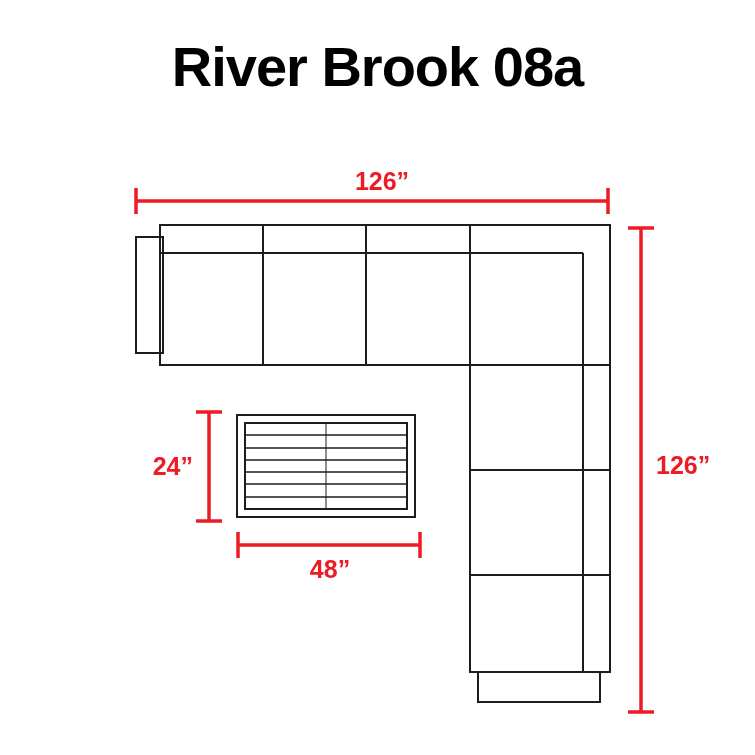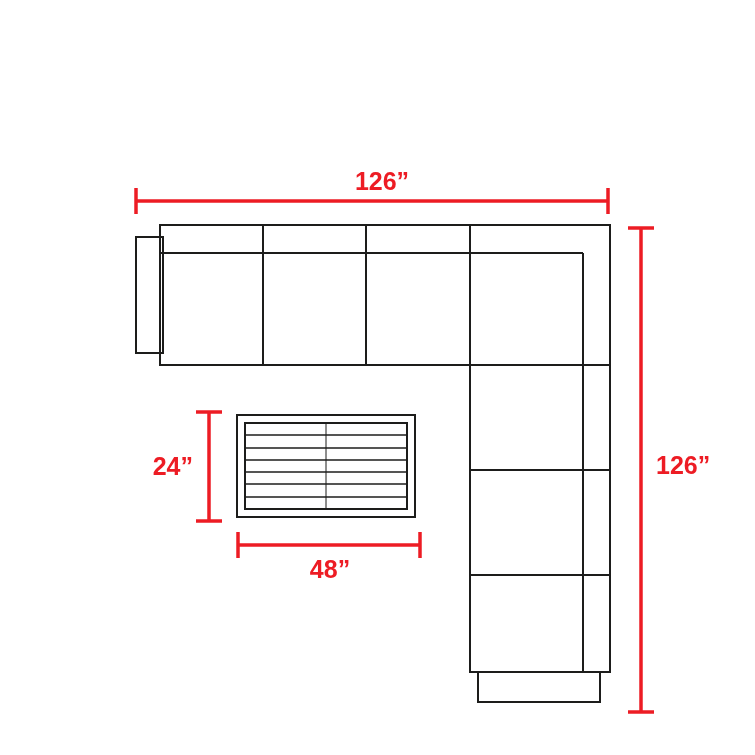--- a/index.html
+++ b/index.html
@@ -65,20 +65,21 @@
     font-family: "Liberation Sans", sans-serif;
     font-size: 25px;
     font-weight: 700;
   }
 </style>
 </head>
 <body>
 
 <div class="canvas">
 
+  <h1 class="product-title">River Brook 08a</h1>
 
   <svg class="diagram" width="755" height="755" viewBox="0 0 755 755">
 
     <g>
       <line class="dim" x1="136" y1="201" x2="608" y2="201"></line>
       <line class="dim" x1="136" y1="188" x2="136" y2="214"></line>
       <line class="dim" x1="608" y1="188" x2="608" y2="214"></line>
       <text class="dim-label" x="382" y="190" text-anchor="middle">126”</text>
     </g>
 

